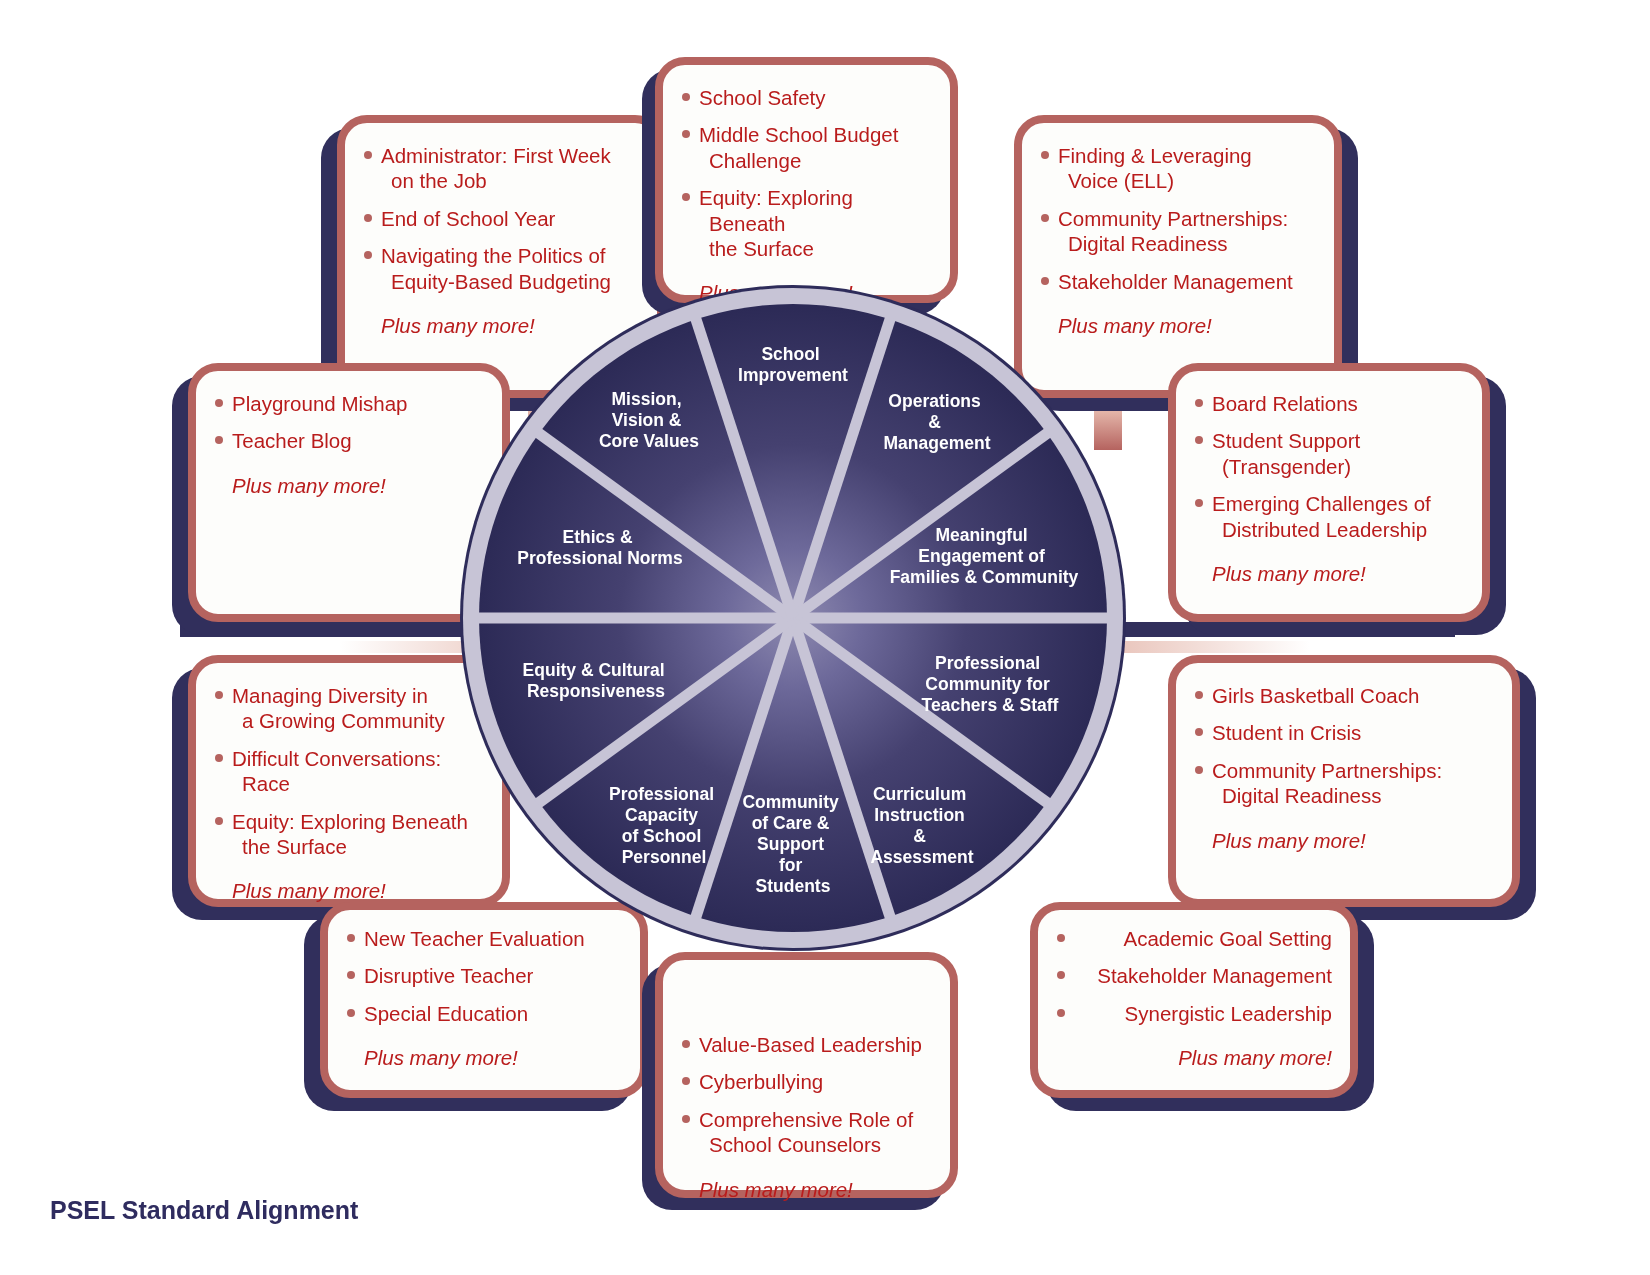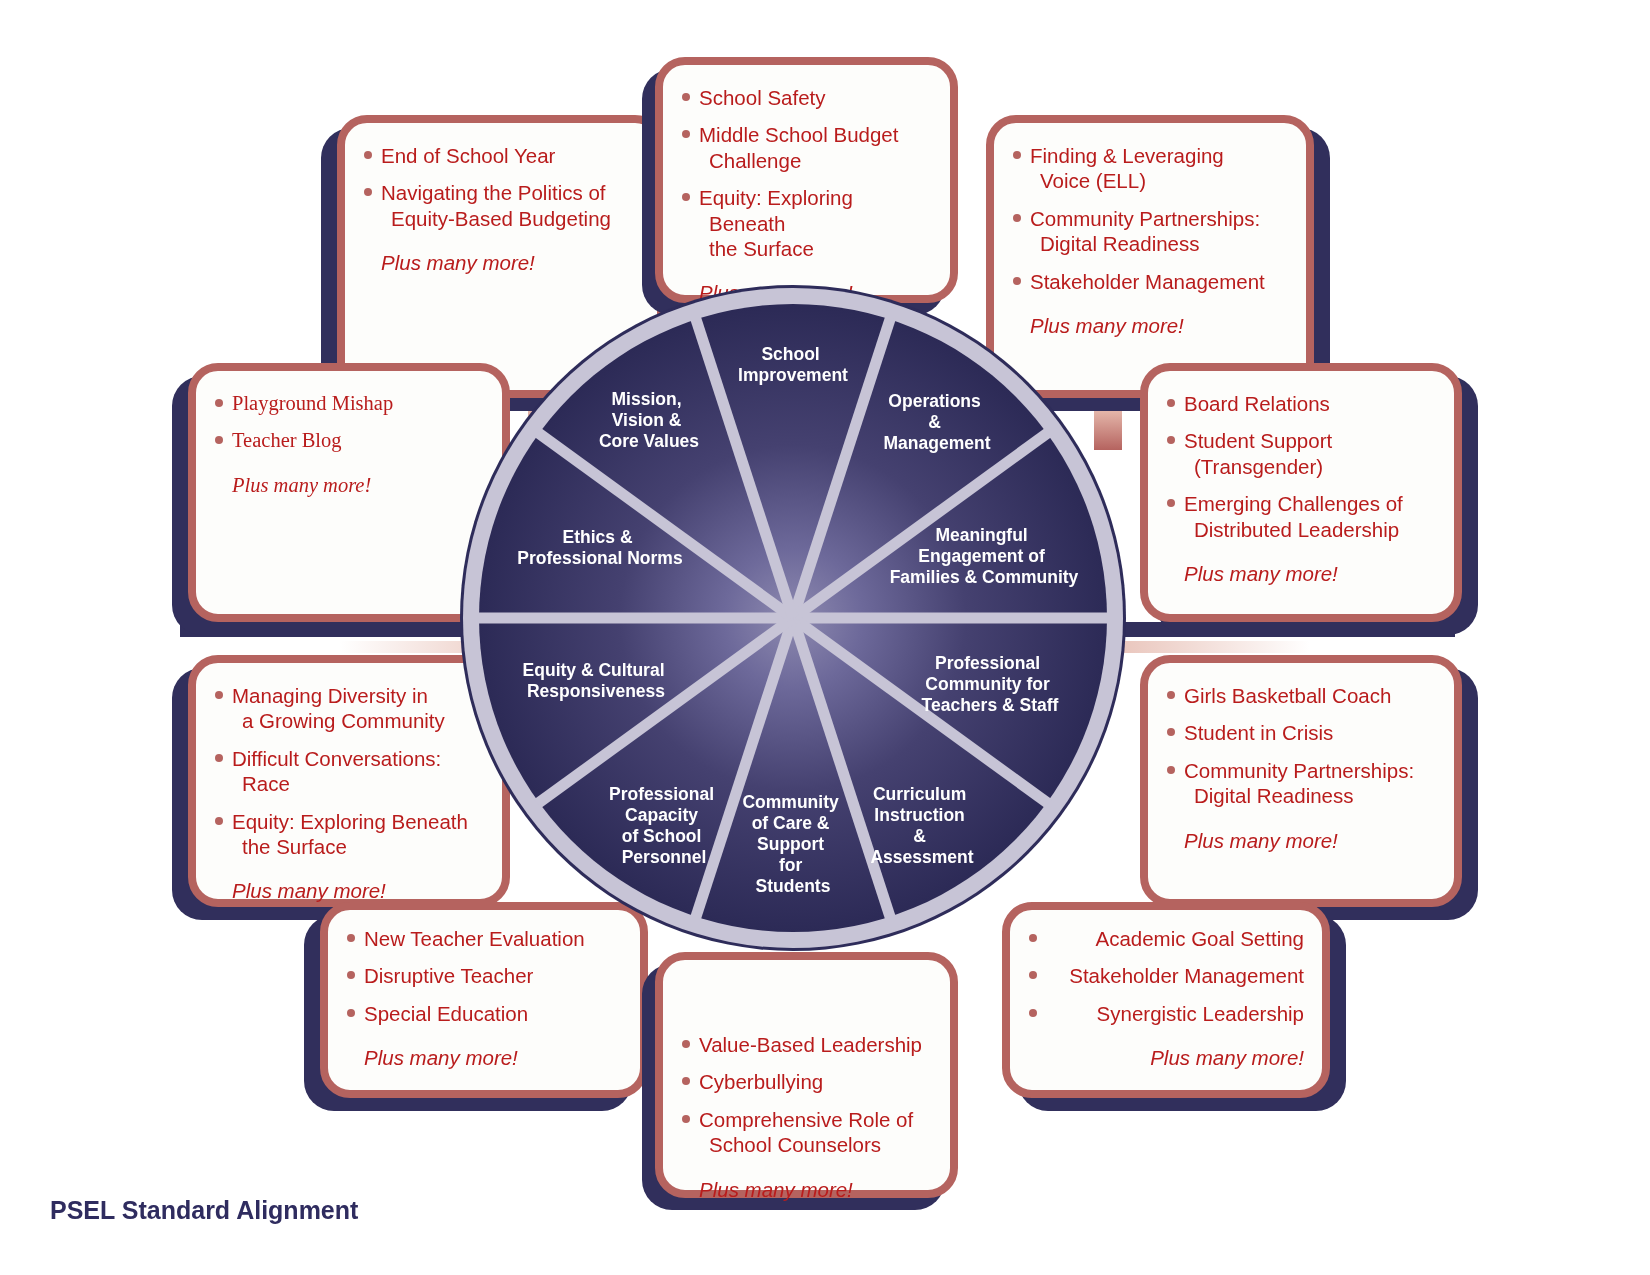--- a/index.html
+++ b/index.html
@@ -11,35 +11,35 @@
   .strip-navy{background:#312f5c;}
   .strip-grad-left{background:linear-gradient(90deg,rgba(255,255,255,0) 0%,#e3b4a8 55%,#b5635f 100%);}
   .strip-grad-right{background:linear-gradient(270deg,rgba(255,255,255,0) 0%,#e3b4a8 55%,#b5635f 100%);}
   .vstrip-grad{background:linear-gradient(180deg,rgba(255,255,255,0) 0%,#e3b4a8 60%,#b5635f 100%);}
 
   
   .box{position:absolute;z-index:1;background:#fdfdfb;border:8px solid #b5635f;
        border-radius:30px;box-sizing:border-box;
        box-shadow:-16px 13px 0 #312f5c;
        padding:20px 18px 14px 36px;color:#b91c1c;}
-  .box.shadow-right{box-shadow:16px 13px 0 #312f5c;}
+  .box.shadow-right{box-shadow:16px 13px 0 #312f5c;margin-left:28px;}
   .bullet-item{position:relative;margin-bottom:12px;font-size:20.5px;line-height:1.24;}
   .bullet-dot{position:absolute;left:-17px;top:8px;width:8px;height:8px;border-radius:50%;
               background:#b5635f;}
   .bullet-text{display:block;white-space:pre-line;padding-left:10px;text-indent:-10px;}
   .more-label{font-style:italic;font-size:20.5px;margin-top:20px;padding-left:0px;}
 
   
   .pos-top-left     {left:337px;top:115px;width:328px;height:283px;}
   .pos-top-center   {left:655px;top:57px; width:303px;height:246px;box-shadow:-13px 12px 0 #312f5c;}
   .pos-top-right    {left:986px;top:115px;width:328px;height:283px;}
-  .pos-mid-left     {left:188px;top:363px;width:322px;height:259px;font-family:Liberation Serif, serif;}
+  .pos-mid-left     {left:188px;top:363px;width:322px;height:259px;}
   .pos-mid-right    {left:1140px;top:363px;width:322px;height:259px;}
   .pos-lowmid-left  {left:188px;top:655px;width:322px;height:252px;}
-  .pos-lowmid-right {left:1140px;top:655px;width:322px;height:252px;}
+  .pos-lowmid-right {left:1140px;top:655px;width:352px;height:252px;}
   .pos-bottom-left  {left:320px;top:902px;width:328px;height:196px;padding-top:16px;}
   .pos-bottom-center{left:655px;top:952px;width:303px;height:246px;box-shadow:-13px 12px 0 #312f5c;padding-top:72px;}
   .pos-bottom-right {left:1002px;top:902px;width:328px;height:196px;padding-top:16px;text-align:right;}
 
   
   #wheel-svg{position:absolute;left:0;top:0;z-index:2;pointer-events:none;}
   .seg-label{fill:#ffffff;font-family:"Liberation Sans","DejaVu Sans",sans-serif;
              font-weight:bold;font-size:17.5px;text-anchor:middle;}
 
   
@@ -50,20 +50,25 @@
 <body>
 
 <div class="strip strip-navy" style="left:180px;top:622px;width:613px;height:15px;"></div>
 <div class="strip strip-grad-left" style="left:340px;top:641px;width:453px;height:12px;"></div>
 <div class="strip strip-navy" style="left:793px;top:622px;width:662px;height:15px;"></div>
 <div class="strip strip-grad-right" style="left:857px;top:641px;width:453px;height:12px;"></div>
 <div class="strip vstrip-grad" style="left:528px;top:355px;width:28px;height:95px;"></div>
 <div class="strip vstrip-grad" style="left:1094px;top:355px;width:28px;height:95px;"></div>
 
 <div class="box pos-top-left">
+  <div class="bullet-item">
+      <span class="bullet-dot"></span>
+      <span class="bullet-text">Administrator: First Week
+on the Job</span>
+    </div>
   <div class="bullet-item">
       <span class="bullet-dot"></span>
       <span class="bullet-text">End of School Year</span>
     </div>
   <div class="bullet-item">
       <span class="bullet-dot"></span>
       <span class="bullet-text">Navigating the Politics of
 Equity-Based Budgeting</span>
     </div>
   <div class="more-label">Plus many more!</div>

